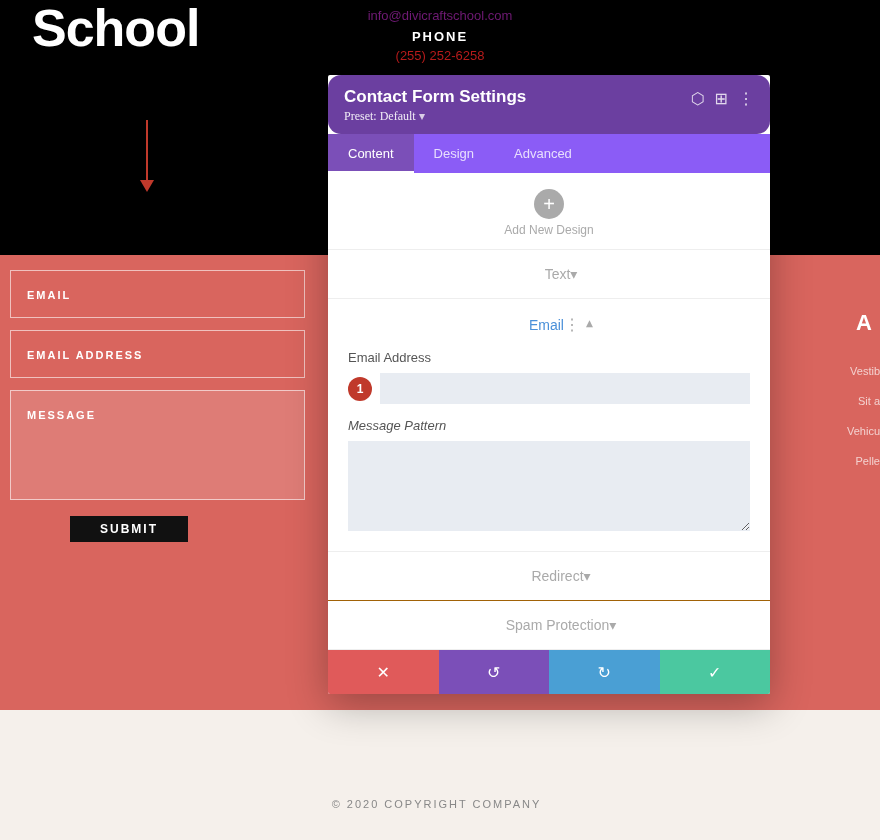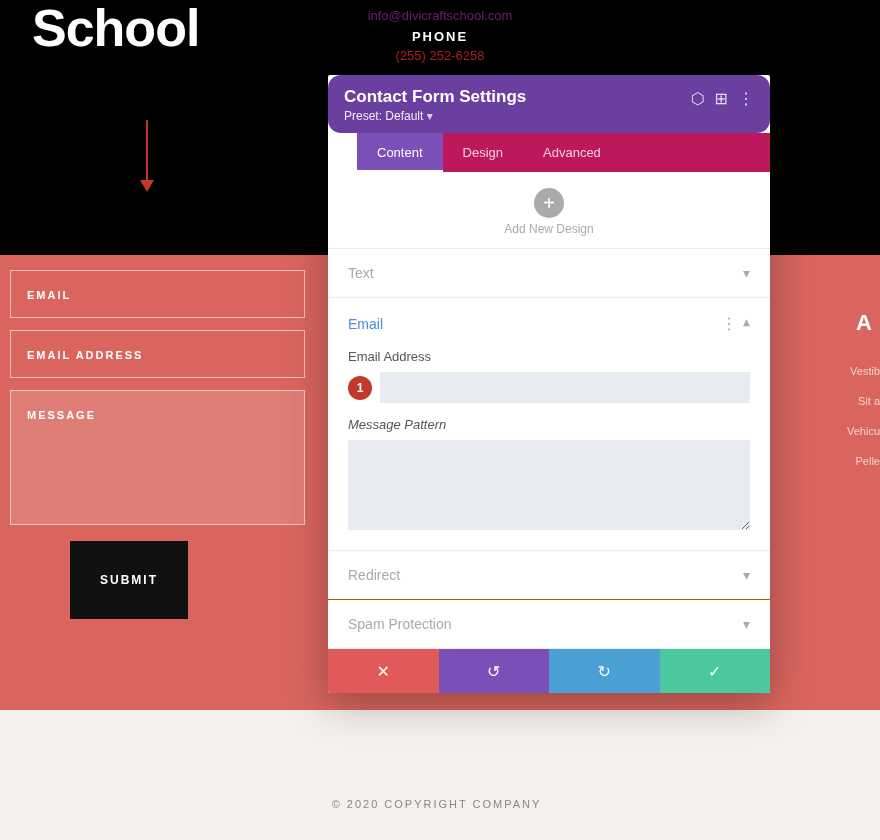--- a/index.html
+++ b/index.html
@@ -98,29 +98,29 @@
       font-size: 11px;
       font-weight: 700;
       letter-spacing: 2px;
     }
     .form-textarea {
       border: 1.5px solid rgba(255,255,255,0.6);
       background: rgba(255,255,255,0.15);
       padding: 14px 16px;
       margin-bottom: 12px;
       width: 100%;
-      height: 135px;
+      height: 110px;
     }
     .submit-btn {
       background: #111;
       color: #fff;
       font-size: 12px;
       font-weight: 700;
       letter-spacing: 2px;
-      padding: 32px 30px;
+      padding: 6px 30px;
       border: none;
       cursor: pointer;
       margin-top: 4px;
       margin-left: 60px;
     }
     .right-initial {
       color: #fff;
       font-size: 22px;
       font-weight: 700;
     }
@@ -167,38 +167,38 @@
       font-size: 17px;
       font-weight: 600;
       margin-bottom: 2px;
     }
     .modal-preset {
       color: rgba(255,255,255,0.75);
       font-size: 12px;
     }
     .modal-preset span {
       color: rgba(255,255,255,0.9);
+      font-family: Liberation Serif, serif;
     }
     .modal-header-icons {
       display: flex;
       gap: 10px;
       align-items: center;
       padding-top: 2px;
     }
     .modal-icon {
       color: rgba(255,255,255,0.8);
       font-size: 16px;
       cursor: pointer;
     }
 
     
     .modal-tabs {
-      background: #be185d;
-      display: flex;
-      margin-left: 29px;
+      background: #8b5cf6;
+      display: flex;
     }
     .modal-tab {
       padding: 12px 20px;
       color: rgba(255,255,255,0.8);
       font-size: 13px;
       font-weight: 500;
       cursor: pointer;
       position: relative;
     }
     .modal-tab.active {
@@ -246,23 +246,24 @@
       font-size: 12px;
     }
 
     
     .accordion-section {
       border-bottom: 1px solid #eee;
     }
     .accordion-header {
       display: flex;
       align-items: center;
-      justify-content: space-between;
+      justify-content: center;
       padding: 16px 20px;
       cursor: pointer;
+      margin-left: 24px;
     }
     .accordion-title {
       color: #aaa;
       font-size: 14px;
       font-weight: 400;
     }
     .accordion-title.active {
       color: #4a90d9;
       font-weight: 500;
     }

